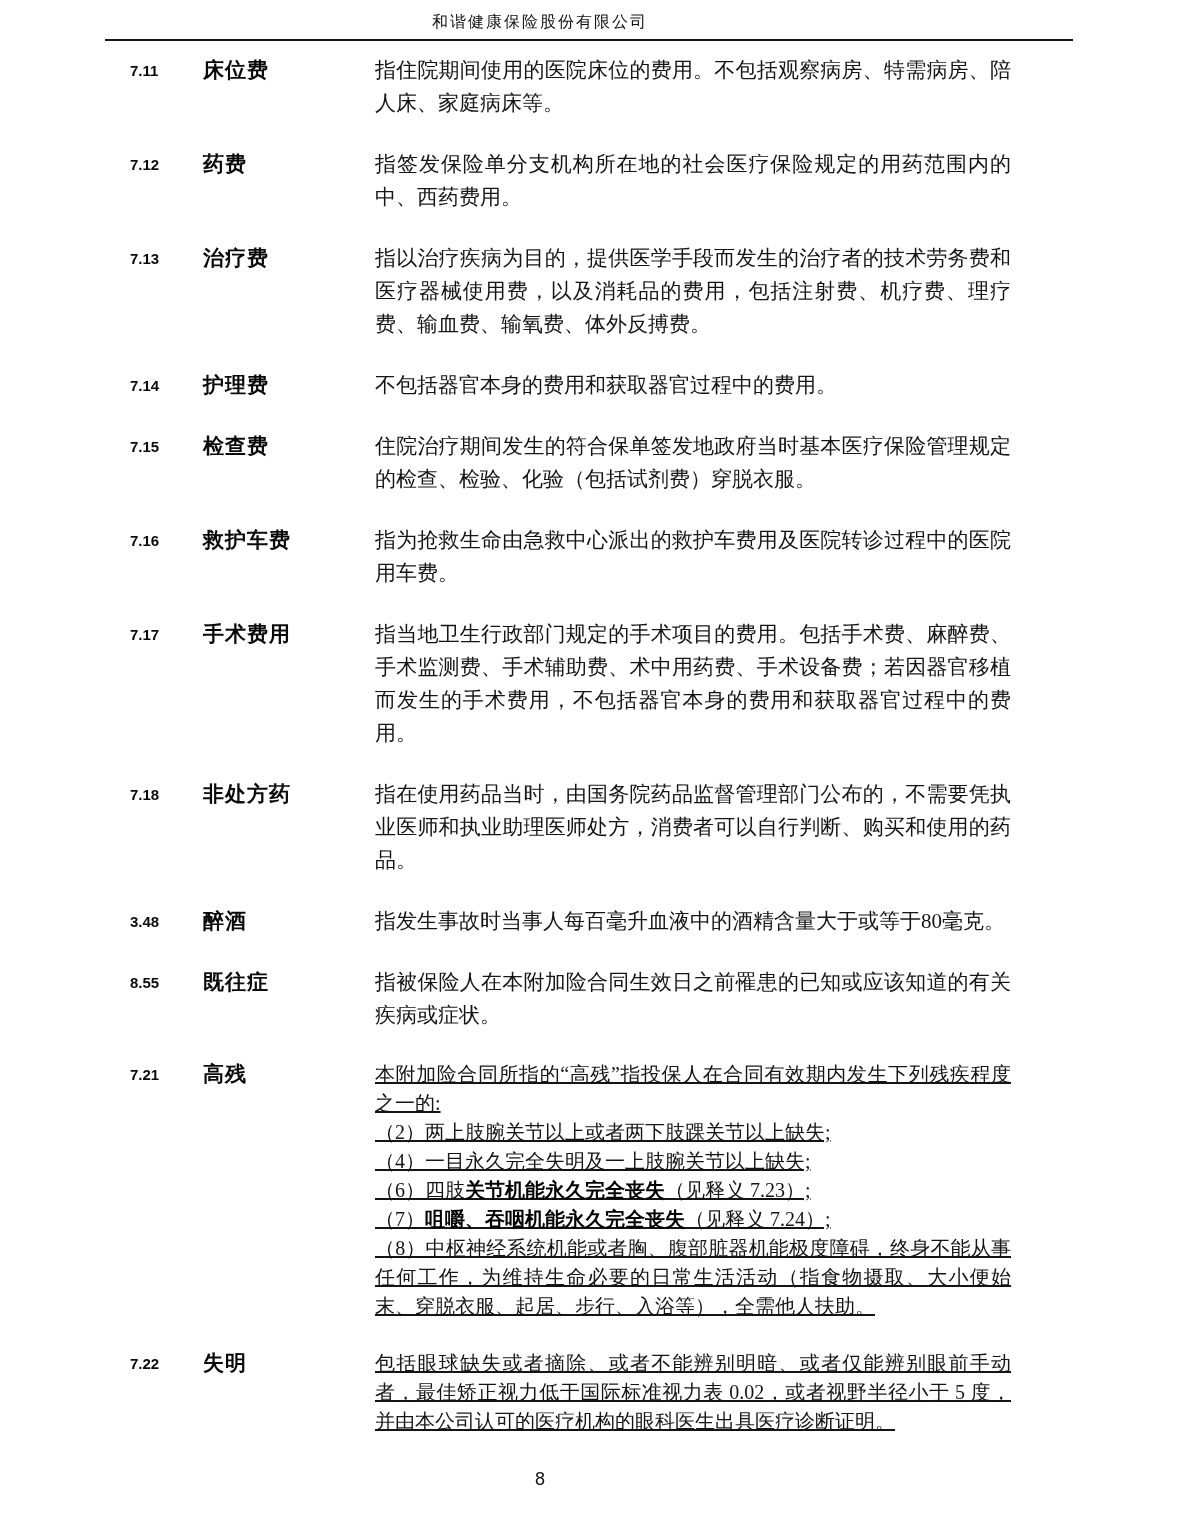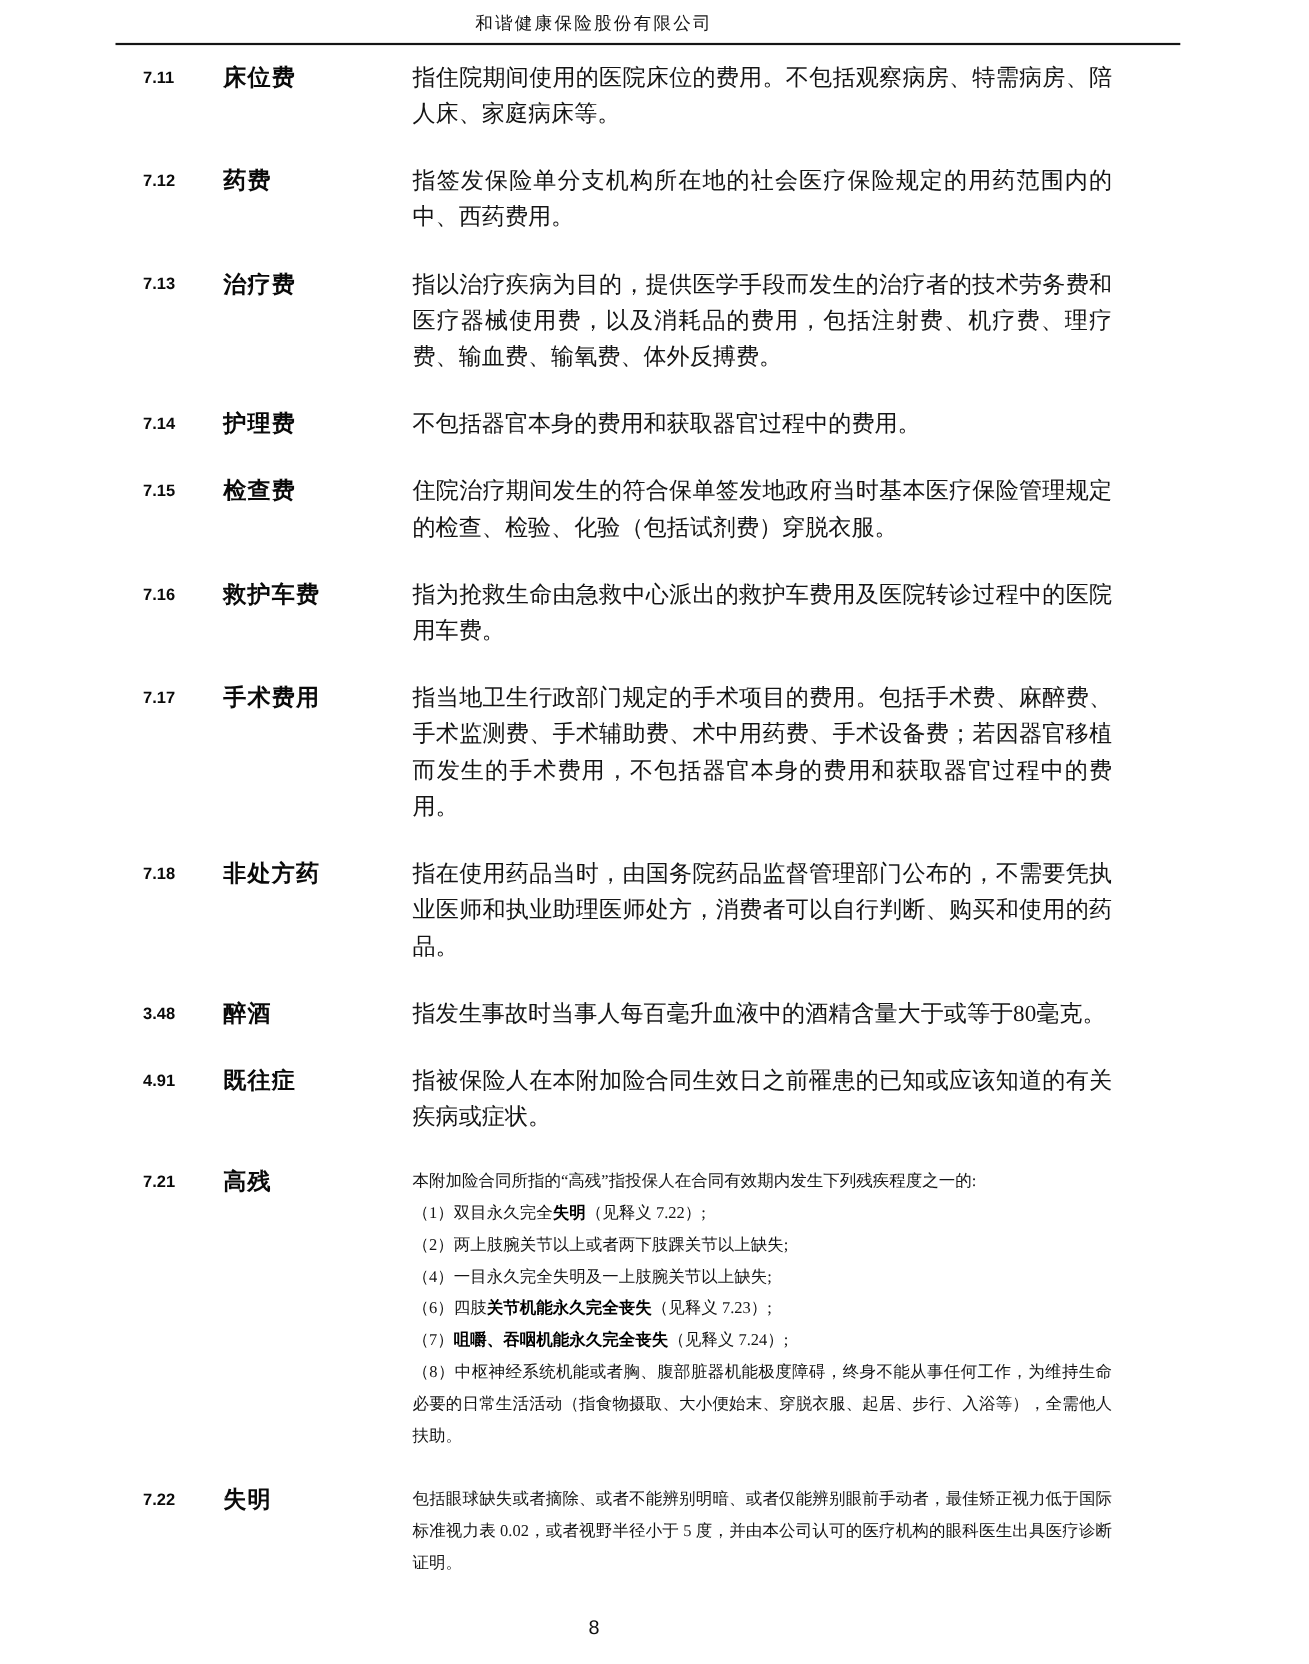--- a/index.html
+++ b/index.html
@@ -49,21 +49,21 @@
     color:#0a0a0a;
   }
   .body-col {
     font-size:21px;
     line-height:33px;
     text-align:justify;
     color:#141414;
   }
   .section.tight .num,
   .section.tight .term { line-height:29px; }
-  .section.tight .body-col { font-size:15px; line-height:29px; }
+  .section.tight .body-col { font-size:20px; line-height:29px;text-decoration:underline; }
   .para { text-align:justify; }
   .body-col b { font-weight:bold; color:#000000; }
   .page-number {
     position:absolute;
     left:0; right:0;
     top:1469px;
     text-align:center;
     font-family:"Liberation Sans", sans-serif;
     font-size:18px;
     color:#111111;
@@ -145,33 +145,32 @@
 
     <div class="section">
       <div class="num">3.48</div>
       <div class="term">醉酒</div>
       <div class="body-col">
           <div class="para"><span>指发生事故时当事人每百毫升血液中的酒精含量大于或等于80毫克。</span></div>
         </div>
     </div>
 
     <div class="section">
-      <div class="num">4.91</div>
+      <div class="num">8.55</div>
       <div class="term">既往症</div>
       <div class="body-col">
           <div class="para"><span>指被保险人在本附加险合同生效日之前罹患的已知或应该知道的有关疾病或症状。</span></div>
         </div>
     </div>
 
     <div class="section tight">
       <div class="num">7.21</div>
       <div class="term">高残</div>
       <div class="body-col">
           <div class="para"><span>本附加险合同所指的“高残”指投保人在合同有效期内发生下列残疾程度之一的:</span></div>
-          <div class="para"><span>（1）双目永久完全</span><b>失明</b><span>（见释义 7.22）;</span></div>
           <div class="para"><span>（2）两上肢腕关节以上或者两下肢踝关节以上缺失;</span></div>
           <div class="para"><span>（4）一目永久完全失明及一上肢腕关节以上缺失;</span></div>
           <div class="para"><span>（6）四肢</span><b>关节机能永久完全丧失</b><span>（见释义 7.23）;</span></div>
           <div class="para"><span>（7）</span><b>咀嚼、吞咽机能永久完全丧失</b><span>（见释义 7.24）;</span></div>
           <div class="para"><span>（8）中枢神经系统机能或者胸、腹部脏器机能极度障碍，终身不能从事任何工作，为维持生命必要的日常生活活动（指食物摄取、大小便始末、穿脱衣服、起居、步行、入浴等），全需他人扶助。</span></div>
         </div>
     </div>
 
     <div class="section tight">
       <div class="num">7.22</div>

